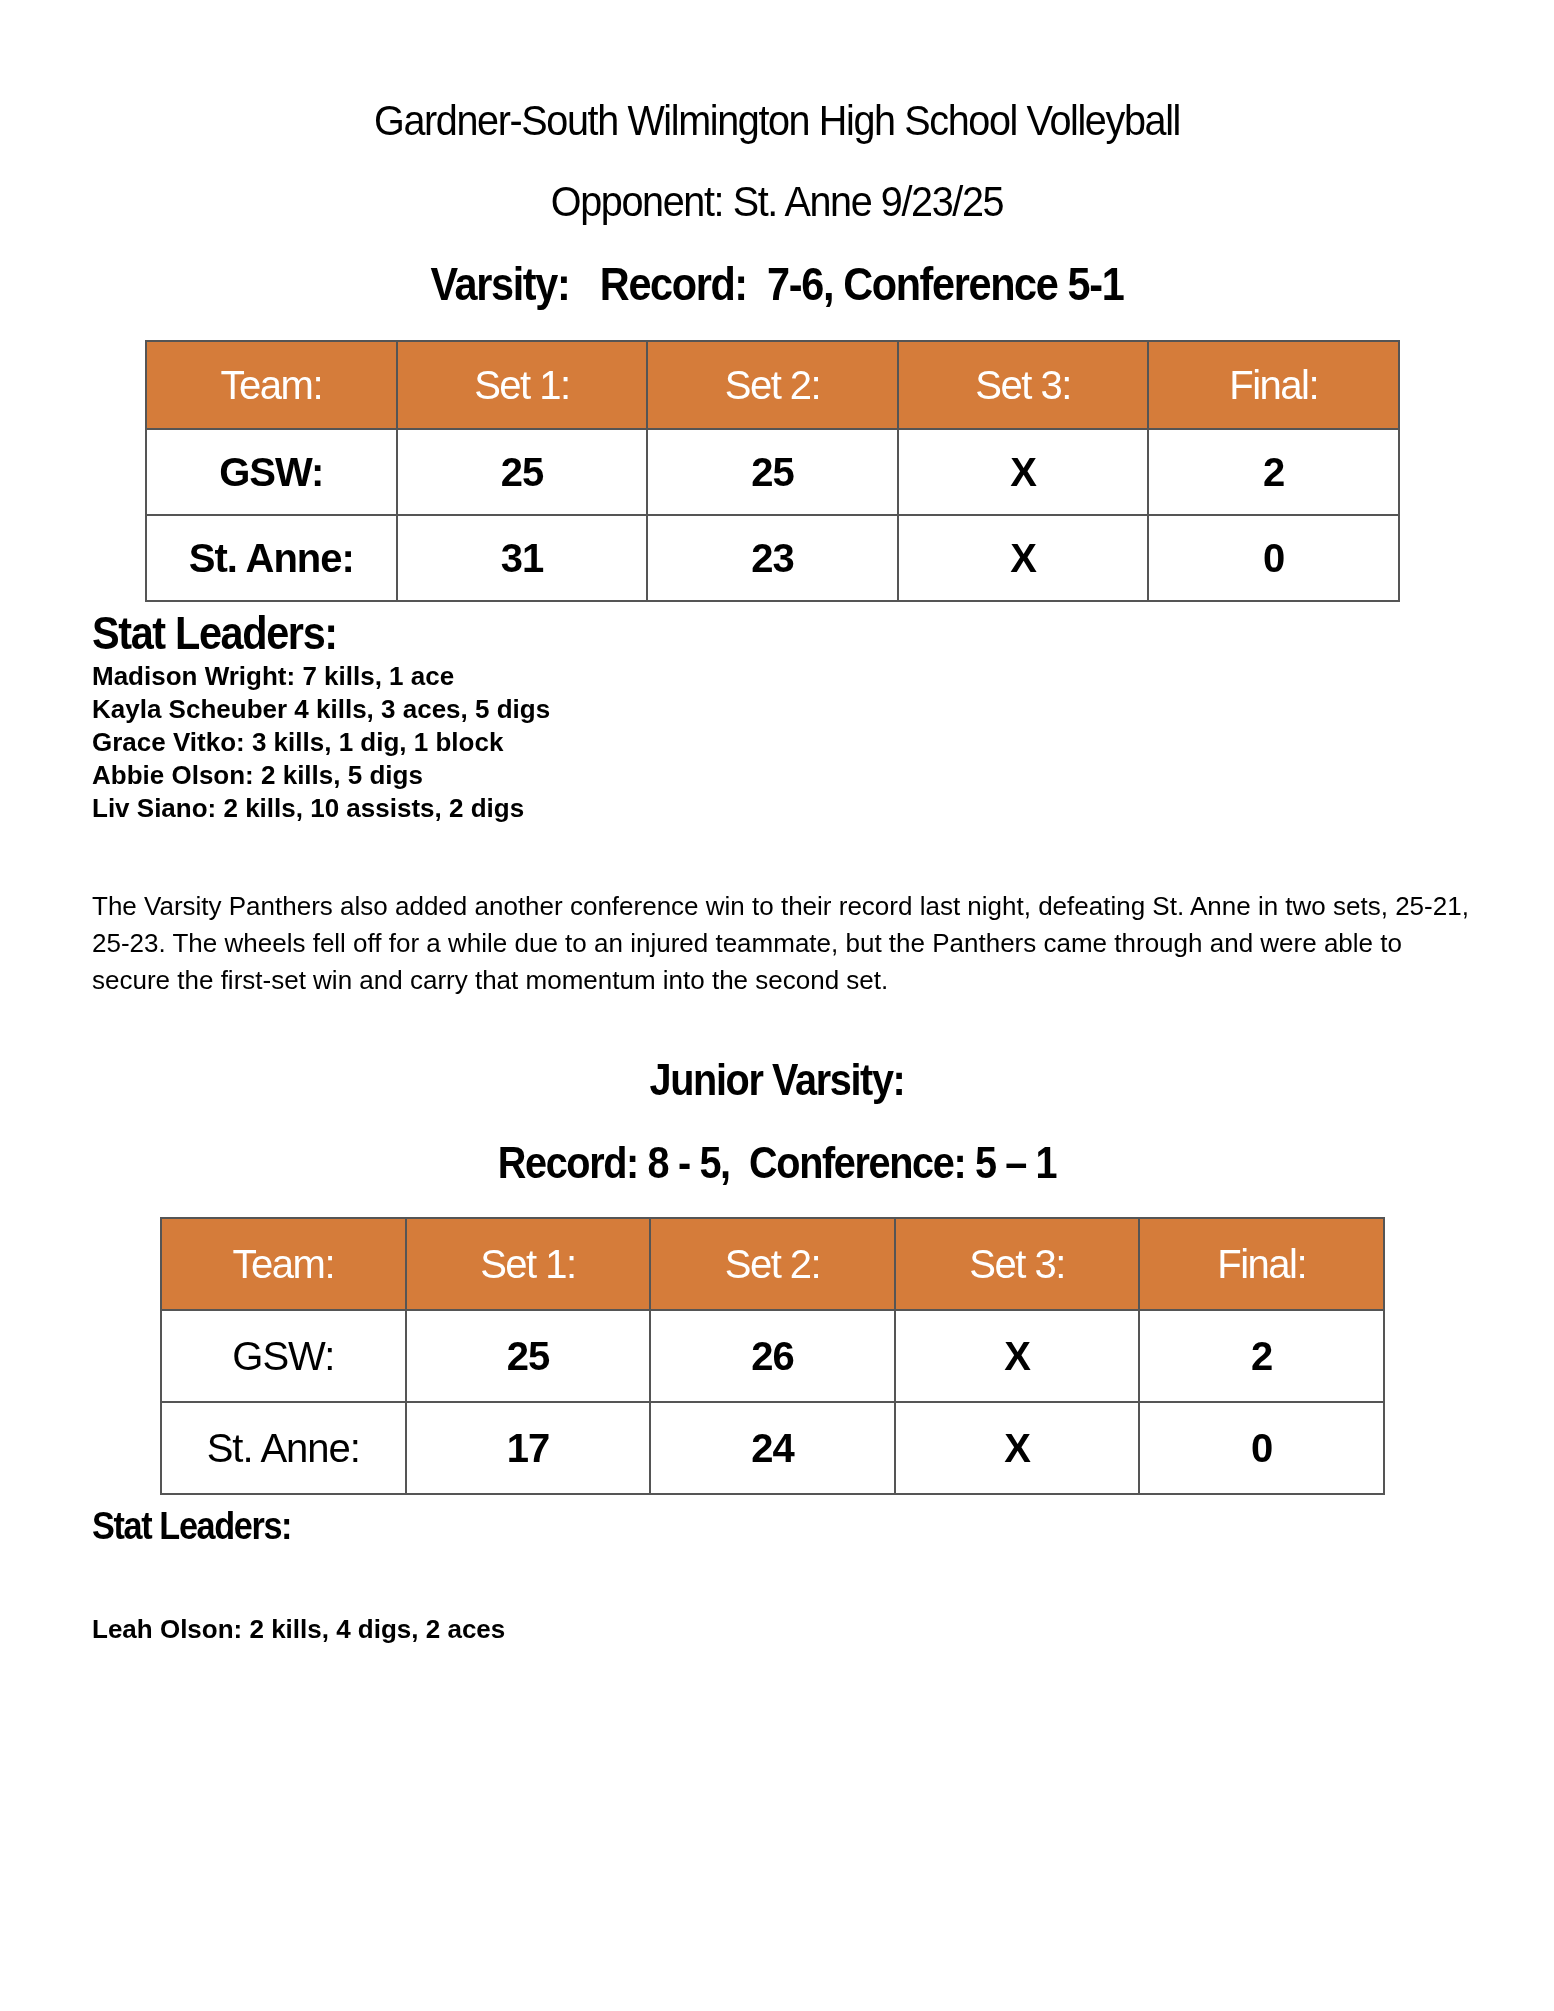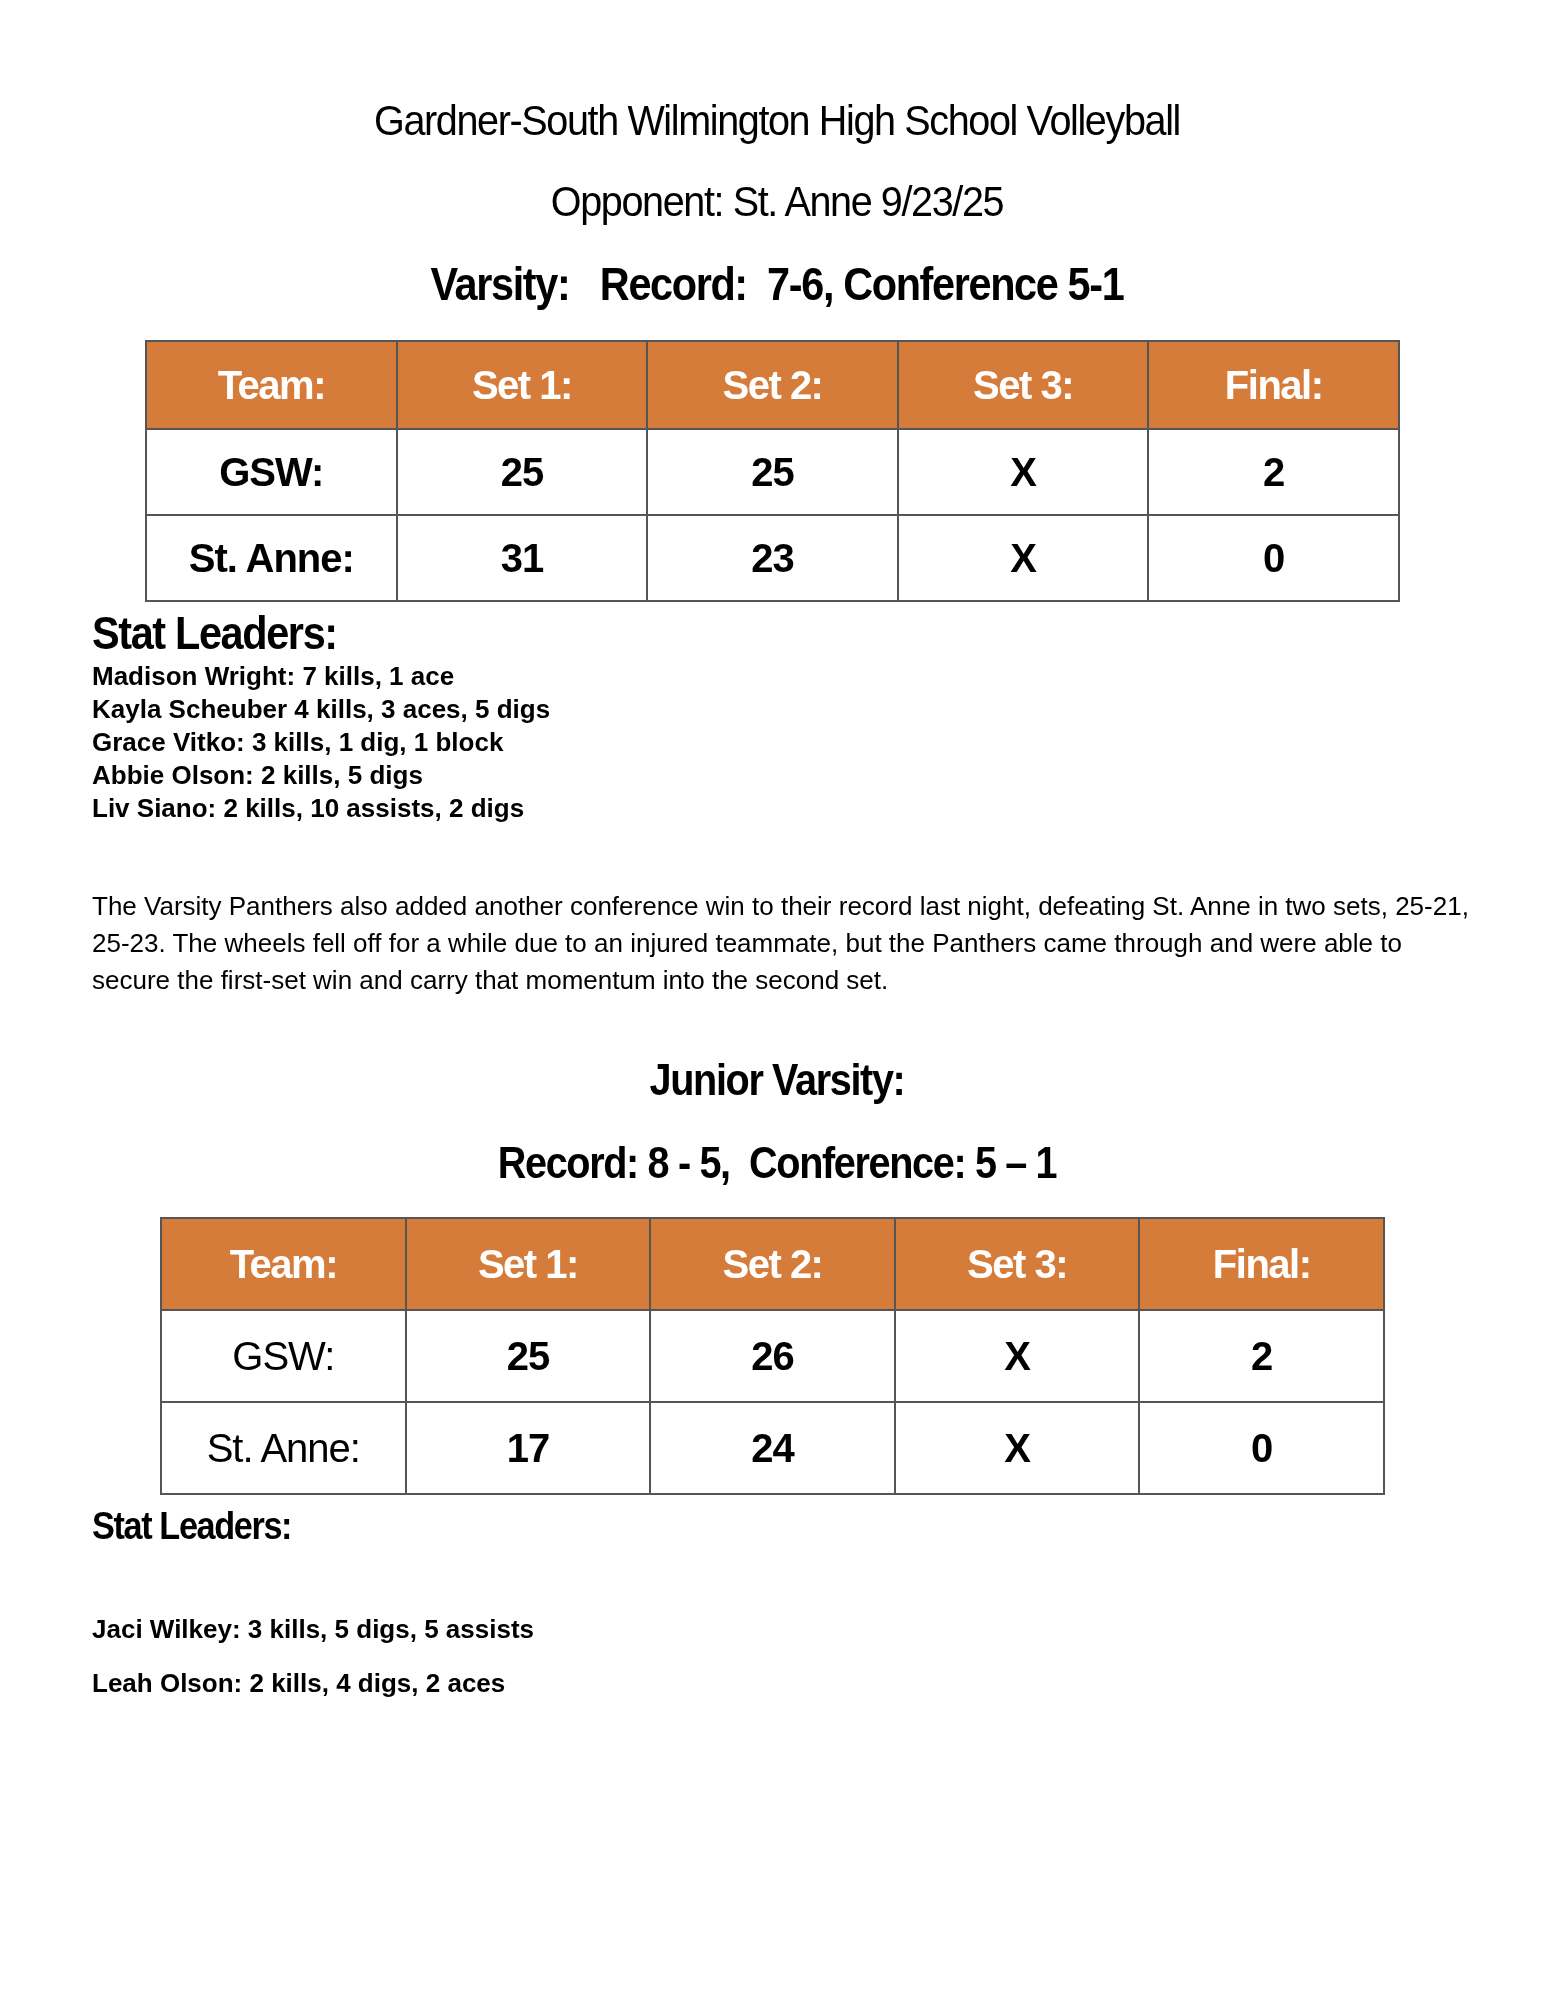--- a/index.html
+++ b/index.html
@@ -5,21 +5,21 @@
   html, body { margin: 0; padding: 0; background: #ffffff; }
   body { width: 1554px; height: 2011px; position: relative; overflow: hidden;
          font-family: "Liberation Sans", sans-serif; color: #000; }
   .abs { position: absolute; }
   .center { left: 0; width: 1554px; text-align: center; }
   .title { top: 96px; font-size: 43px; letter-spacing: -1.5px; transform: scaleX(0.92); }
   .opp { top: 177px; font-size: 43px; letter-spacing: -1.5px; transform: scaleX(0.92); }
   .varsity { top: 257px; font-size: 46px; font-weight: bold; letter-spacing: -1.5px; transform: scaleX(0.9); white-space: pre; }
   table.score { position: absolute; border-collapse: collapse; table-layout: fixed; }
   table.score td, table.score th { border: 2px solid #555; text-align: center; padding: 0; }
-  table.score th { background: #D57C3A; color: #fff; font-weight: bold; font-size: 40px; letter-spacing: -1.5px; margin-top: 40px; }
+  table.score th { background: #D57C3A; color: #fff; font-weight: normal; font-size: 40px; letter-spacing: -1.5px; margin-top: 40px; }
   table.score td { font-size: 40px; font-weight: bold; letter-spacing: -1px; }
   table.score td.plain { font-weight: normal; }
   #vt { left: 145px; top: 340px; width: 1255px; }
   #vt th { height: 86px; }
   #vt td { height: 84px; }
   #jt { left: 160px; top: 1217px; width: 1225px; }
   #jt th { height: 90px; }
   #jt td { height: 90px; }
   .h2 { left: 92px; font-size: 46px; font-weight: bold; letter-spacing: -1.5px; transform-origin: left; transform: scaleX(0.9); }
   .h2.small { font-size: 38px; }
@@ -99,15 +99,14 @@
     <td>24</td>
     <td>X</td>
     <td>0</td>
   </tr>
 </tbody>
   </table>
 
 <div class="abs h2 small" style="top:1505px;">Stat Leaders:</div>
 
 <div class="abs jlist" style="top:1602px;">
-  <div>Jaci Wilkey: 3 kills, 5 digs, 5 assists</div>
   <div>Leah Olson: 2 kills, 4 digs, 2 aces</div>
 </div>
 
 </body></html>

